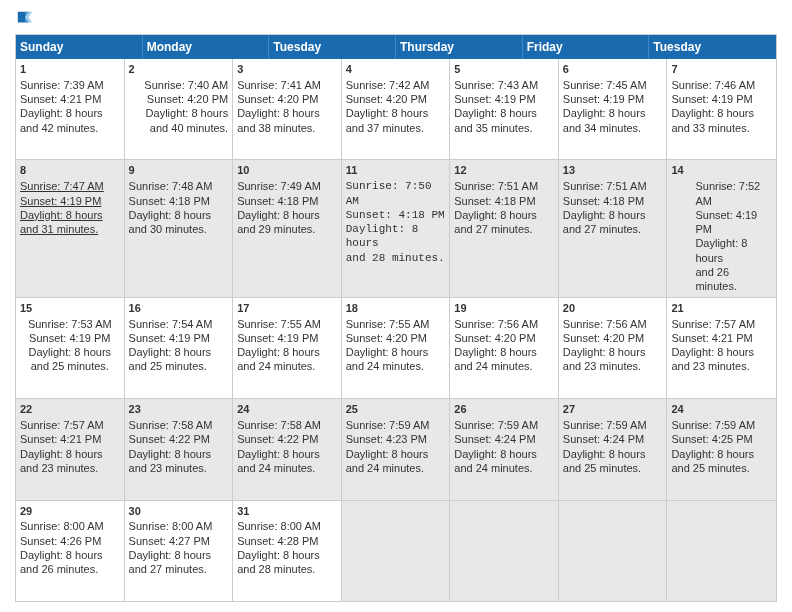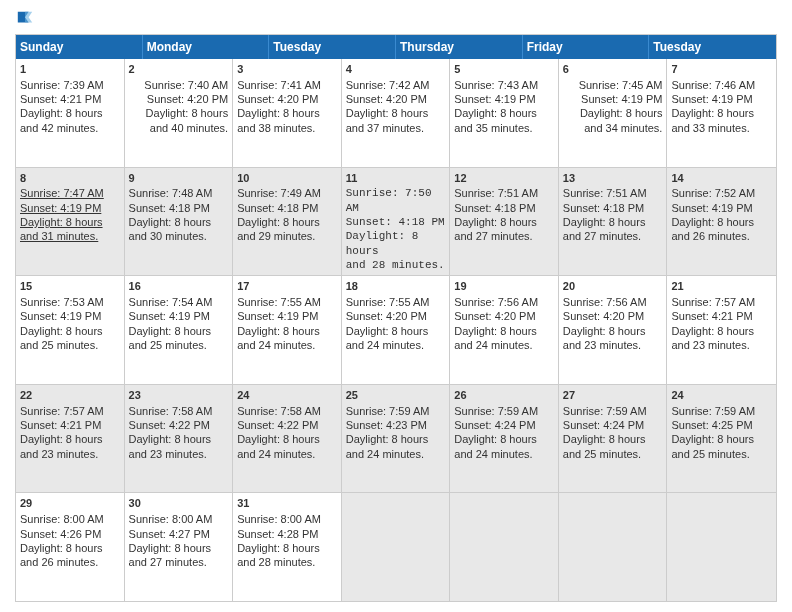--- a/index.html
+++ b/index.html
@@ -171,21 +171,21 @@
           </div>
           <div class="cal-cell">
             <span class="day-num">5</span>
             <div class="cell-info" style="white-space: pre-line;">Sunrise: 7:43 AM
 Sunset: 4:19 PM
 Daylight: 8 hours
 and 35 minutes.</div>
           </div>
           <div class="cal-cell">
             <span class="day-num">6</span>
-            <div class="cell-info" style="white-space: pre-line; text-align: right;">Sunrise: 7:45 AM
+            <div class="cell-info" style="white-space: pre-line;">Sunrise: 7:45 AM
 Sunset: 4:19 PM
 Daylight: 8 hours
 and 34 minutes.</div>
           </div>
           <div class="cal-cell">
             <span class="day-num">7</span>
             <div class="cell-info" style="white-space: pre-line;">Sunrise: 7:46 AM
 Sunset: 4:19 PM
 Daylight: 8 hours
 and 33 minutes.</div>
@@ -229,30 +229,30 @@
           </div>
           <div class="cal-cell shaded">
             <span class="day-num">13</span>
             <div class="cell-info" style="white-space: pre-line;">Sunrise: 7:51 AM
 Sunset: 4:18 PM
 Daylight: 8 hours
 and 27 minutes.</div>
           </div>
           <div class="cal-cell shaded">
             <span class="day-num">14</span>
-            <div class="cell-info" style="white-space: pre-line;">Sunrise: 7:52 AM
+            <div class="cell-info" style="white-space: pre-line; margin-left: 24px;">Sunrise: 7:52 AM
 Sunset: 4:19 PM
 Daylight: 8 hours
 and 26 minutes.</div>
           </div>
         </div>
         <div class="cal-row">
           <div class="cal-cell">
             <span class="day-num">15</span>
-            <div class="cell-info" style="white-space: pre-line;">Sunrise: 7:53 AM
+            <div class="cell-info" style="white-space: pre-line; text-align: center;">Sunrise: 7:53 AM
 Sunset: 4:19 PM
 Daylight: 8 hours
 and 25 minutes.</div>
           </div>
           <div class="cal-cell">
             <span class="day-num">16</span>
             <div class="cell-info" style="white-space: pre-line;">Sunrise: 7:54 AM
 Sunset: 4:19 PM
 Daylight: 8 hours
 and 25 minutes.</div>

